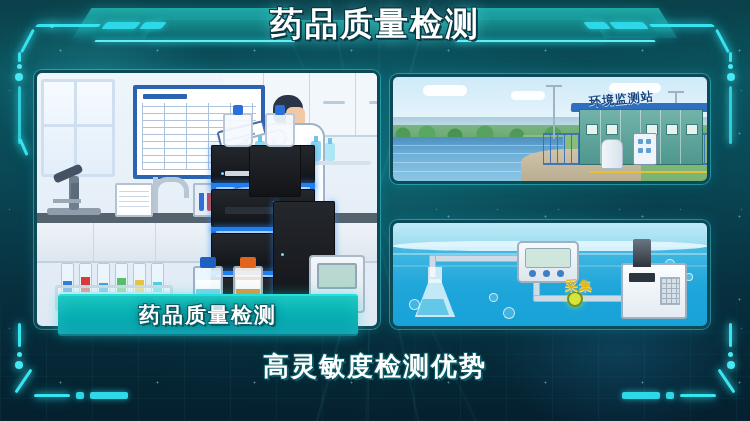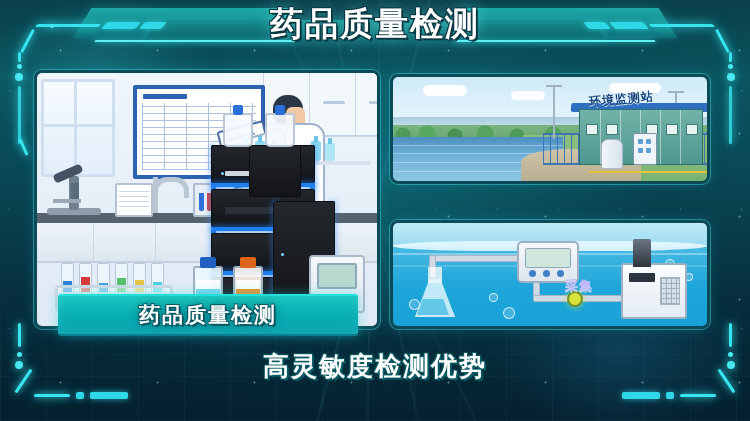--- a/index.html
+++ b/index.html
@@ -188,21 +188,21 @@
   .meter{position:absolute;left:124px;top:18px;width:58px;height:38px;background:linear-gradient(180deg,#f6f9fc,#dde6ee);border:2px solid #9fb0c0;border-radius:5px;}
   .meter .mscr{position:absolute;left:6px;top:5px;right:6px;height:18px;background:#cfe6dd;border:1px solid #8fa9b6;border-radius:2px;}
   .meter .mbtn{position:absolute;bottom:4px;width:7px;height:7px;border-radius:50%;background:#3f7fc4;}
   .gc{position:absolute;left:228px;top:40px;width:62px;height:52px;background:linear-gradient(180deg,#fbfdff,#e4ebf2);border:2px solid #9fb0c0;border-radius:3px;}
   .gc .col{position:absolute;left:10px;top:-26px;width:18px;height:28px;background:linear-gradient(180deg,#6b7683,#2d343c);border-radius:2px 2px 0 0;}
   .gc .kp{position:absolute;right:5px;top:12px;width:18px;height:26px;background:#d6dee6;border:1px solid #a7b5c3;
     background-image:repeating-linear-gradient(0deg,#9fb0c0 0 1px,transparent 1px 5px),repeating-linear-gradient(90deg,#9fb0c0 0 1px,transparent 1px 5px);}
   .gc .gscr{position:absolute;left:6px;top:8px;width:26px;height:9px;background:#2c3440;border-radius:1px;}
   .tubing{position:absolute;background:#cfdae4;border:1px solid #a9b8c6;border-radius:2px;}
   .valve{position:absolute;width:12px;height:12px;border-radius:50%;background:#d9e43a;border:2px solid #6f8f2a;box-shadow:0 0 6px rgba(220,235,60,.6);}
-  .collect-label{position:absolute;left:172px;top:54px;font-size:13px;font-weight:bold;color:#c4b5fd;letter-spacing:1px;text-shadow:0 1px 0 rgba(255,255,255,.8);}
+  .collect-label{position:absolute;left:172px;top:54px;font-size:13px;font-weight:bold;color:#eab308;letter-spacing:1px;text-shadow:0 1px 0 rgba(255,255,255,.8);}
 </style>
 </head>
 <body>
 
 <div id="stage">
 
   <div class="glow-tl"></div>
   <div class="glow-br"></div>
   <div class="bg-grid"></div>
   <div class="bg-floor"></div>

